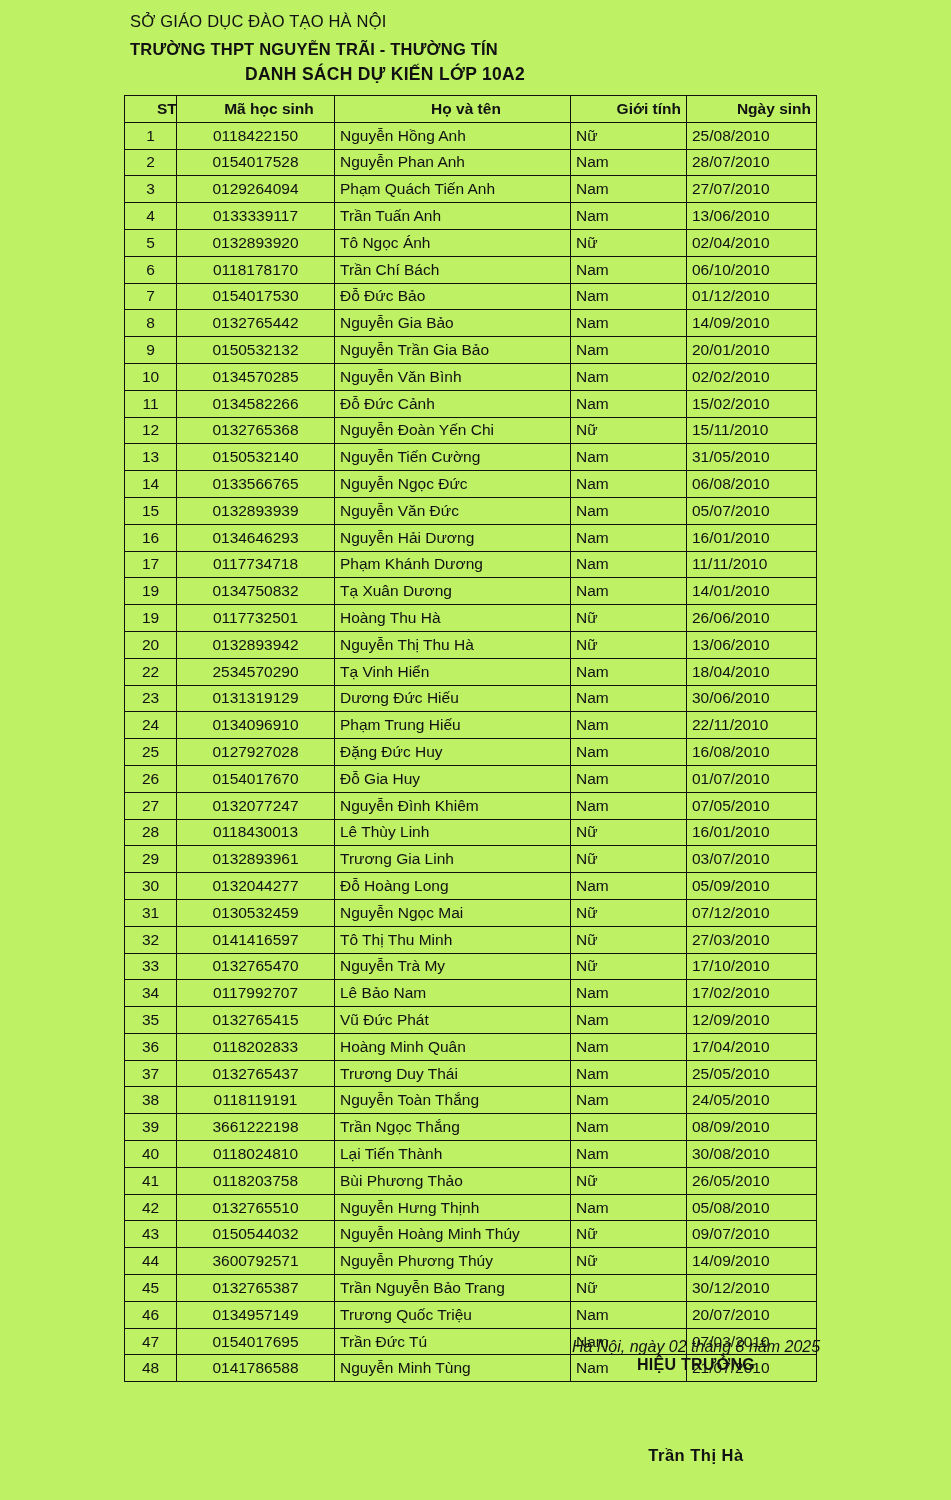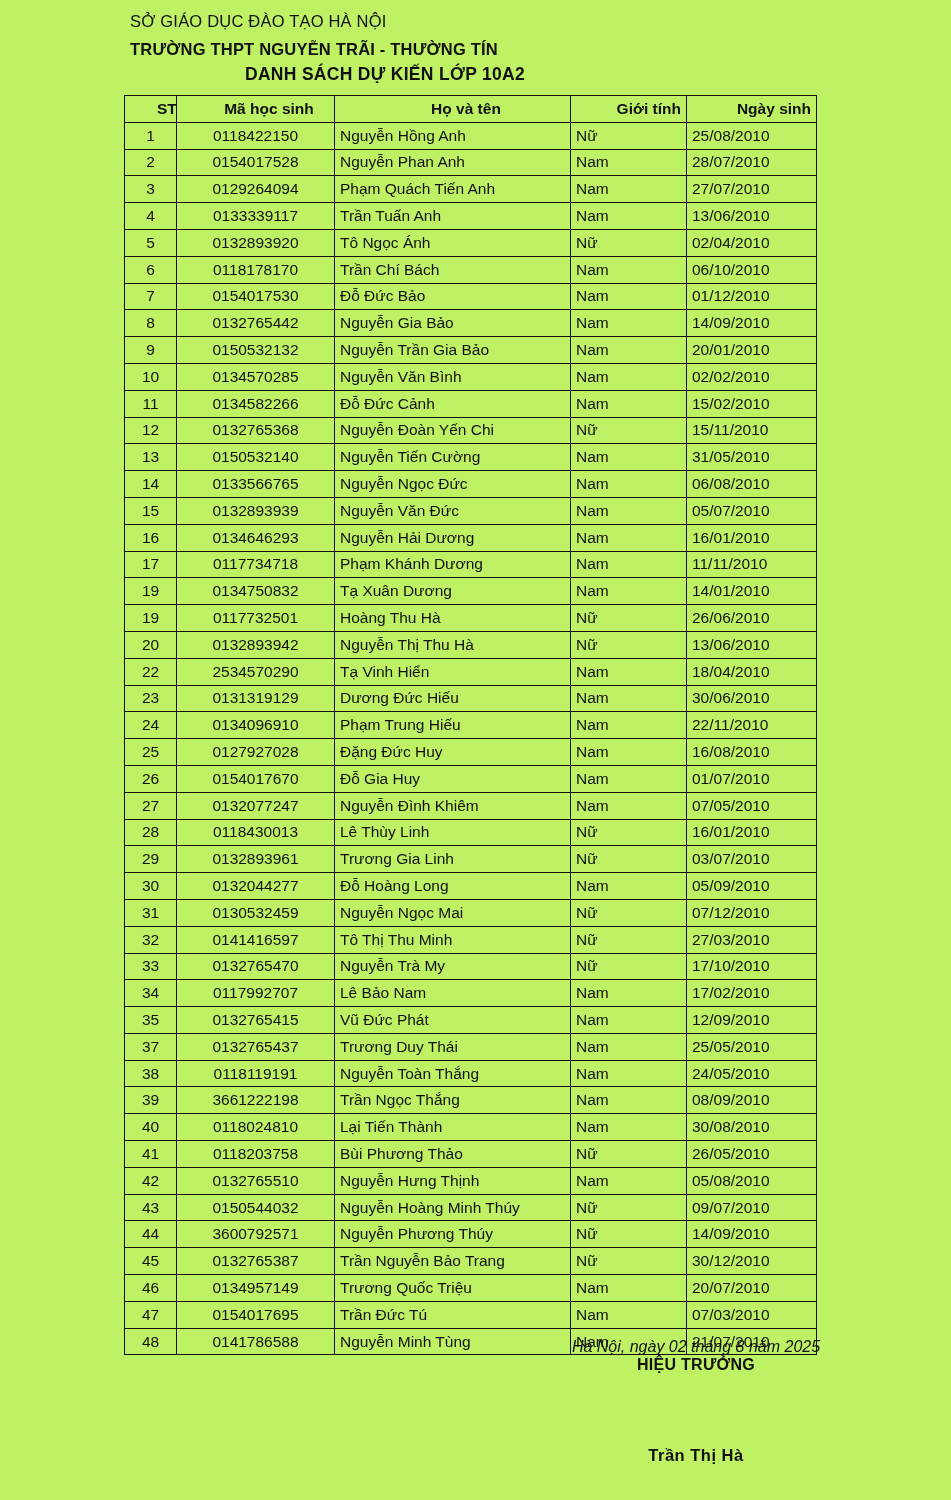--- a/index.html
+++ b/index.html
@@ -314,20 +314,27 @@
         <td class="c-dob">17/02/2010</td>
       </tr>
         <tr>
         <td class="c-stt">35</td>
         <td class="c-code">0132765415</td>
         <td class="c-name">Vũ Đức Phát</td>
         <td class="c-gender">Nam</td>
         <td class="c-dob">12/09/2010</td>
       </tr>
         <tr>
+        <td class="c-stt">36</td>
+        <td class="c-code">0118202833</td>
+        <td class="c-name">Hoàng Minh Quân</td>
+        <td class="c-gender">Nam</td>
+        <td class="c-dob">17/04/2010</td>
+      </tr>
+        <tr>
         <td class="c-stt">37</td>
         <td class="c-code">0132765437</td>
         <td class="c-name">Trương Duy Thái</td>
         <td class="c-gender">Nam</td>
         <td class="c-dob">25/05/2010</td>
       </tr>
         <tr>
         <td class="c-stt">38</td>
         <td class="c-code">0118119191</td>
         <td class="c-name">Nguyễn Toàn Thắng</td>

